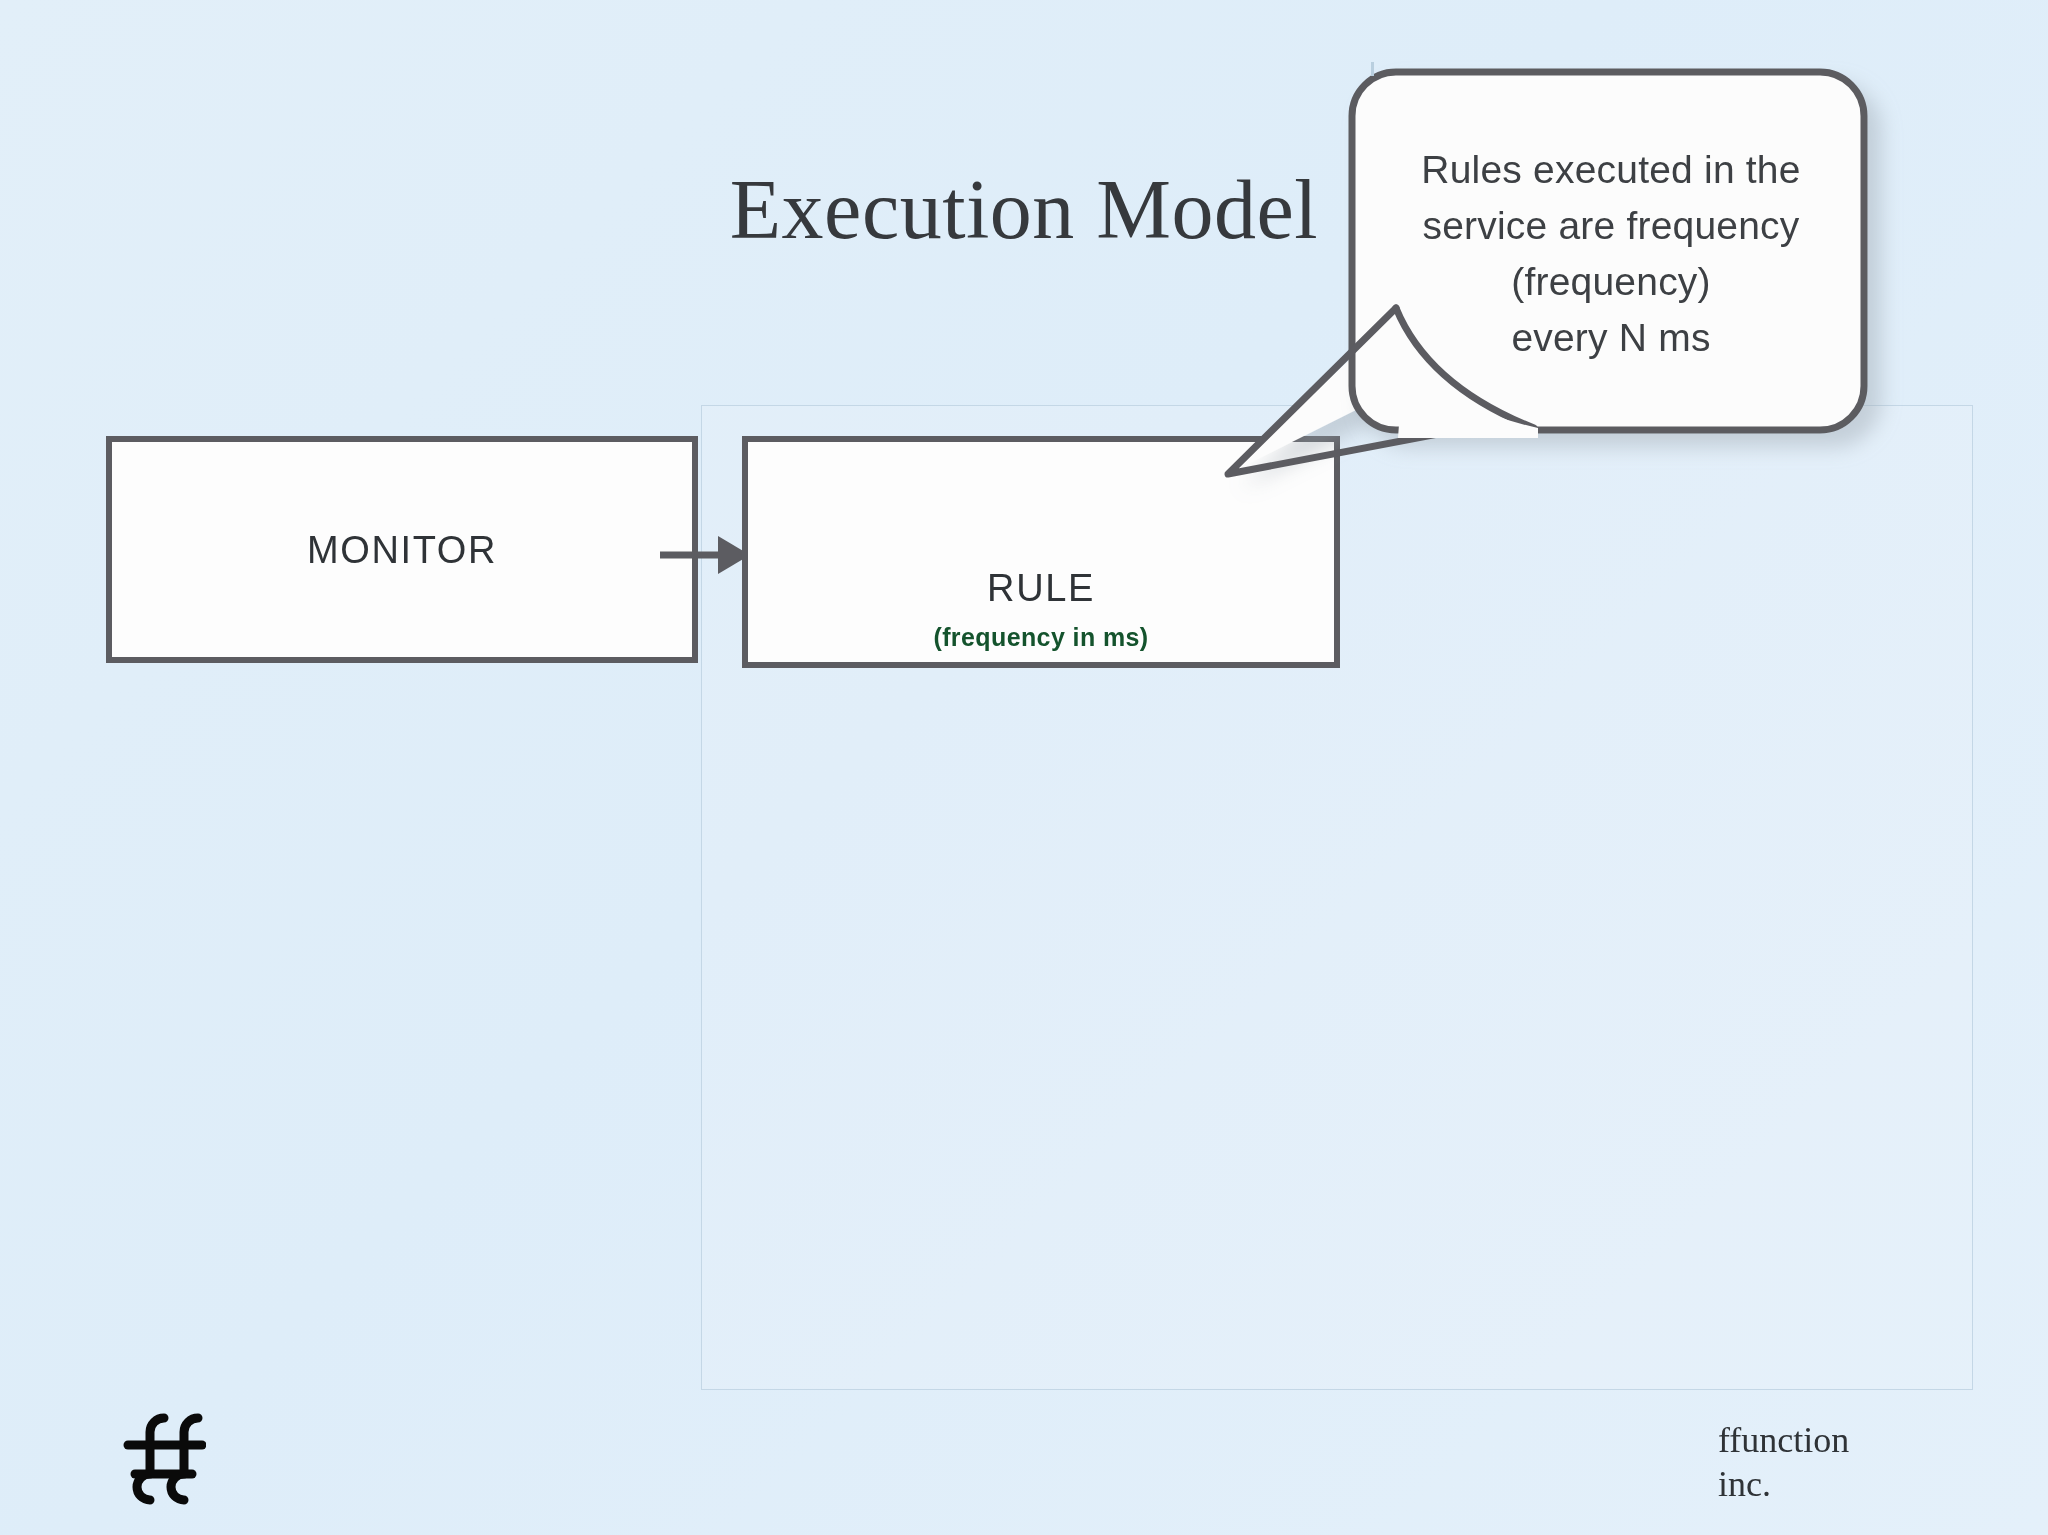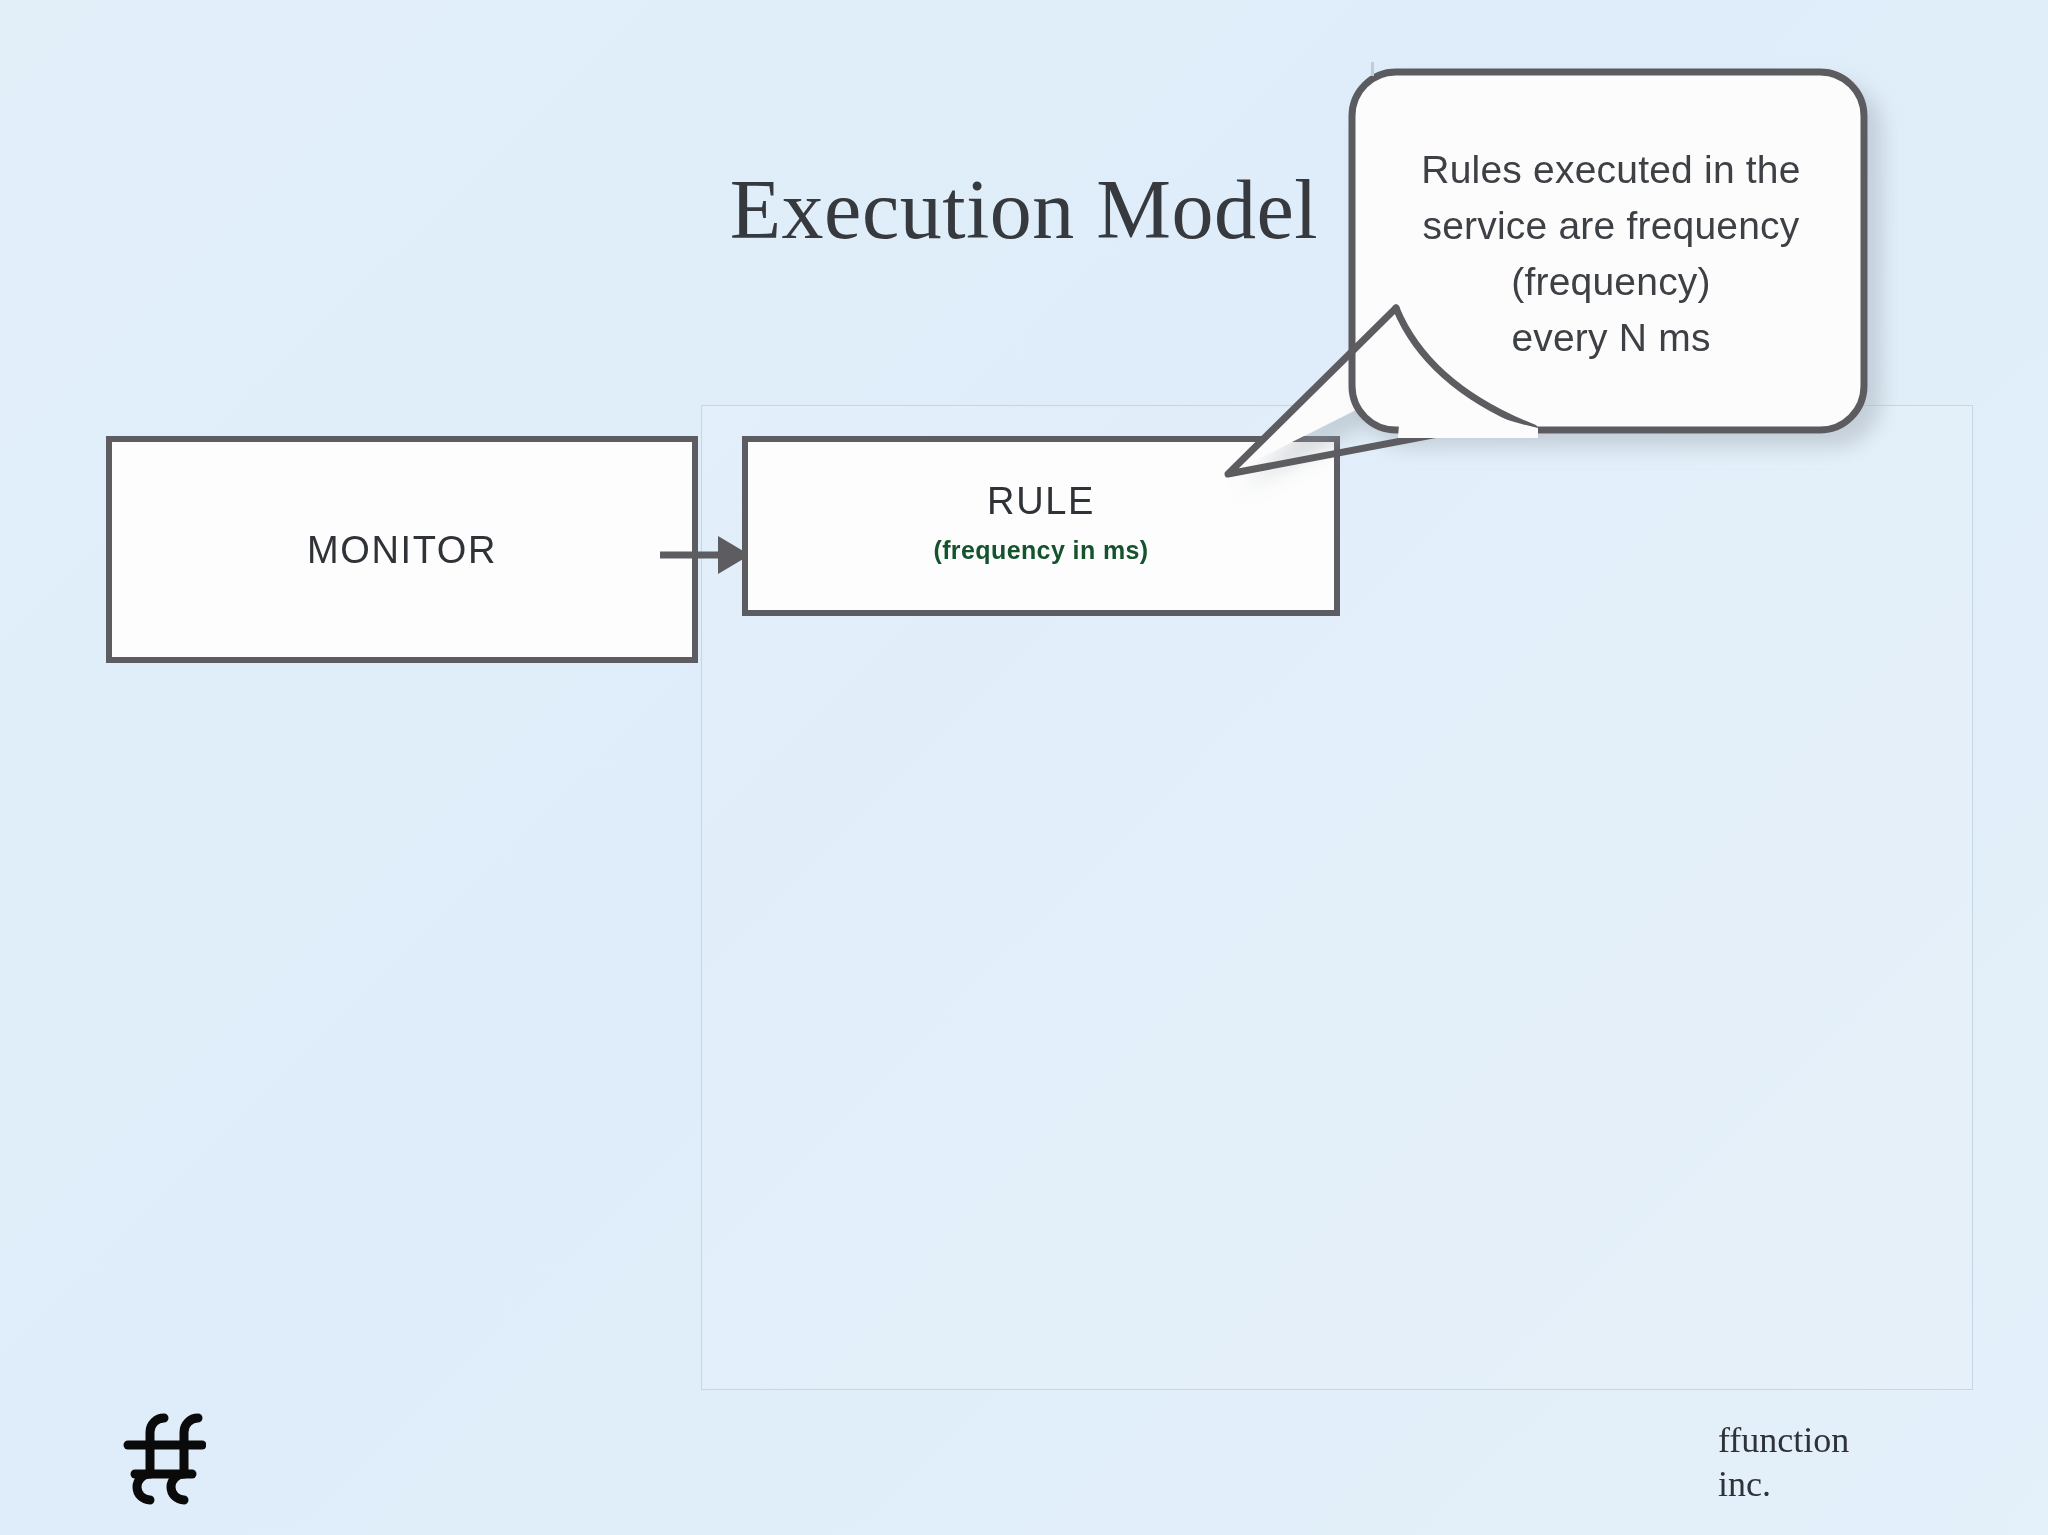--- a/index.html
+++ b/index.html
@@ -77,21 +77,22 @@
   #monitor-box {
     left: 106px;
     top: 436px;
     width: 592px;
     height: 227px;
   }
   #rule-box {
     left: 742px;
     top: 436px;
     width: 598px;
-    height: 180px;
+    height: 232px;
+    justify-content: flex-end;
   }
   .box-title {
     font-size: 38px;
     line-height: 48px;
     font-weight: 400;
     color: #2f3337;
     letter-spacing: 1.6px;
   }
   .box-sub {
     font-size: 25px;

